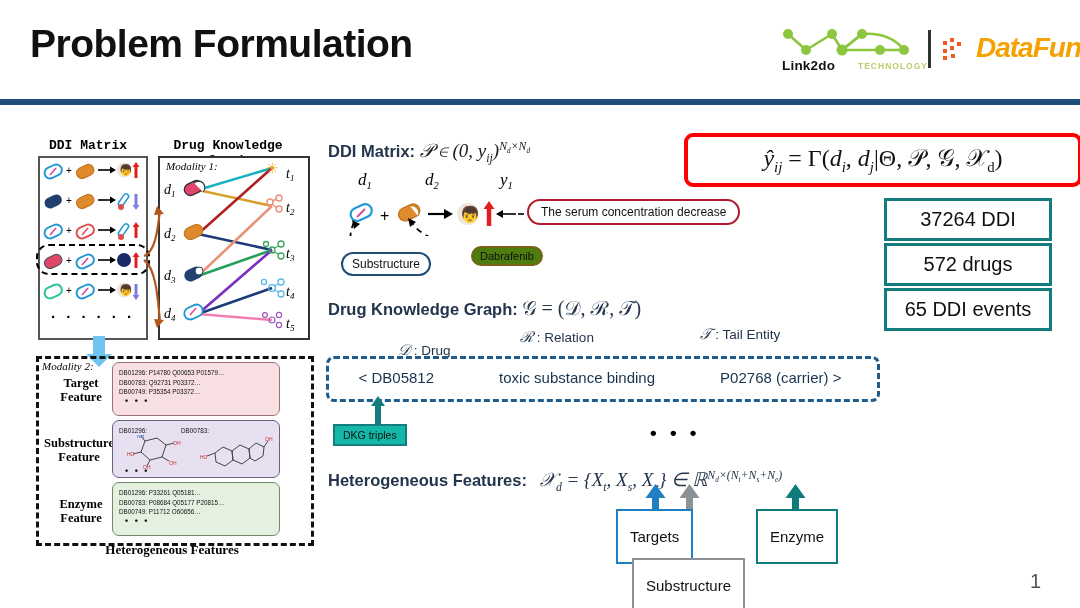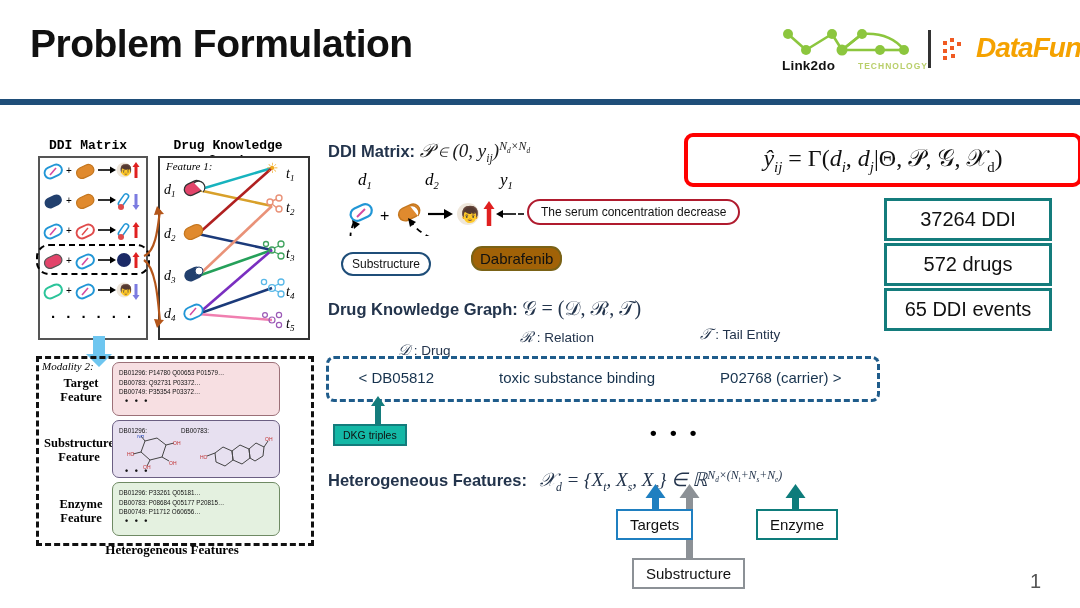--- a/index.html
+++ b/index.html
@@ -96,22 +96,22 @@
     border:2.5px solid #B01B2E;border-radius:16px;background:#fff;
     font-size:12px;color:#111;white-space:nowrap;
   }
   #abemaciclib-callout{
     position:absolute;left:341px;top:252px;padding:3px 9px;
     border:2.5px solid #1F4E79;border-radius:14px;background:#fff;
     font-size:12px;color:#111;white-space:nowrap;
   }
   #dabrafenib-callout{
     position:absolute;left:471px;top:246px;padding:2px 7px;
-    border:2px solid #7A6216;border-radius:11px;background:#a16207;
-    font-size:15px;color:#111;white-space:nowrap;
+    border:2px solid #7A6216;border-radius:11px;background:#4d7c0f;
+    font-size:11px;color:#111;white-space:nowrap;
   }
   #dkg-math-title{left:328px;top:297px;}
   .triple-part{position:absolute;font-size:13.5px;color:#23344C;}
   .triple-sym{font-family:"Liberation Serif", serif;font-style:italic;font-size:15px;}
   #drug-part{left:350px;top:342px;margin-left:48px;}
   #relation-part{left:520px;top:326px;}
   #tail-part{left:700px;top:326px;}
   #dkg-triple-box{
     position:absolute;left:326px;top:356px;width:548px;height:40px;
     border:3px dashed #1F5C8B;border-radius:8px;
@@ -123,21 +123,21 @@
   }
   #dkg-triples-tag{
     position:absolute;left:333px;top:424px;padding:3px 8px;
     border:2.5px solid #147C7C;background:#14b8a6;font-size:10.5px;color:#111;
   }
   #dkg-arrow{position:absolute;left:370px;top:396px;width:16px;height:30px;}
   #middle-ellipsis{position:absolute;left:650px;top:422px;font-size:19px;font-weight:bold;letter-spacing:4px;}
   #hetero-math-title{left:328px;top:468px;}
   .tagbox{
     position:absolute;background:#fff;font-size:15px;color:#111;
-    padding:5px 12px;white-space:nowrap;
+    padding:17px 12px;white-space:nowrap;
   }
   #targets-tag{left:616px;top:509px;border:2.5px solid #1F7FC0;}
   #enzyme-tag{left:756px;top:509px;border:2.5px solid #0E7C7B;}
   #substructure-tag{left:632px;top:558px;border:2.5px solid #8C9196;}
   #feat-arrows{position:absolute;left:600px;top:484px;width:230px;height:80px;}
   
   #model-formula-box{
     position:absolute;left:684px;top:133px;width:390px;height:46px;
     border:4px solid #FF0000;border-radius:9px;background:#fff;
     display:flex;align-items:center;justify-content:center;
@@ -372,21 +372,21 @@
         <line x1="114" y1="132" x2="119" y2="134"></line>
       </g>
     <g stroke="#9B59B6" stroke-width="1.2" fill="none">
         <circle cx="112" cy="162" r="3"></circle>
         <circle cx="119" cy="157" r="2.6"></circle>
         <circle cx="119" cy="167" r="2.6"></circle>
         <circle cx="105" cy="157" r="2.4"></circle>
       </g>
   </svg>
 </div>
-<div id="modality1-label" class="modality-label">Feature 1:</div>
+<div id="modality1-label" class="modality-label">Modality 1:</div>
 
 <svg style="position:absolute;left:158px;top:156px;width:148px;height:180px;pointer-events:none;">
   <g font-family="Liberation Serif" font-style="italic" font-size="14" fill="#000">
     <text x="6" y="38">d<tspan font-size="9" dy="3">1</tspan></text>
     <text x="6" y="82">d<tspan font-size="9" dy="3">2</tspan></text>
     <text x="6" y="124">d<tspan font-size="9" dy="3">3</tspan></text>
     <text x="6" y="162">d<tspan font-size="9" dy="3">4</tspan></text>
     <text x="128" y="22">t<tspan font-size="9" dy="3">1</tspan></text>
     <text x="128" y="56">t<tspan font-size="9" dy="3">2</tspan></text>
     <text x="128" y="102">t<tspan font-size="9" dy="3">3</tspan></text>

